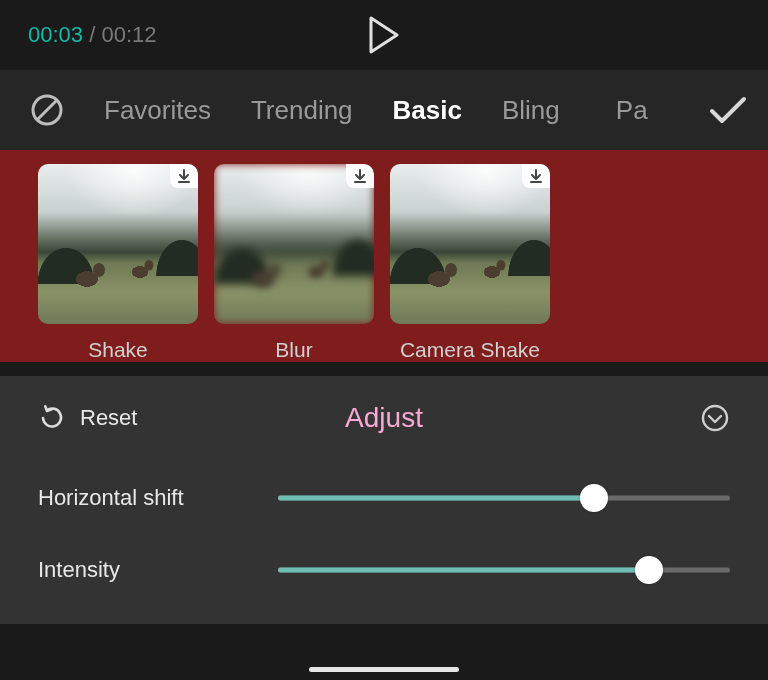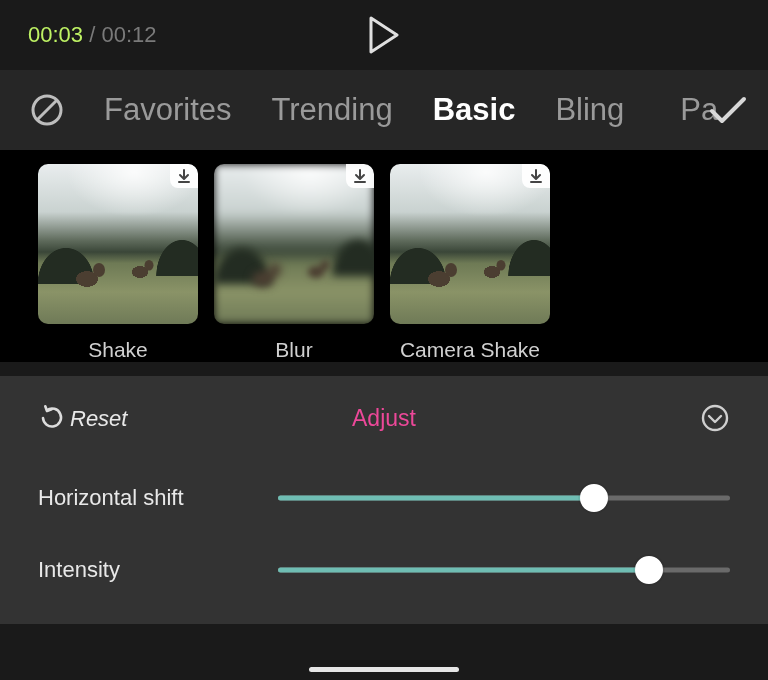--- a/index.html
+++ b/index.html
@@ -1,34 +1,34 @@
 <!DOCTYPE html>
 <html><head>
 <meta charset="utf-8">
 <style>
   * { box-sizing: border-box; margin: 0; padding: 0; }
   html, body { width: 768px; height: 680px; background: #1a1a1a; font-family: -apple-system, Helvetica, Arial, sans-serif; color: #e0e0e0; overflow: hidden; }
 
   .player-bar { height: 70px; display: flex; align-items: center; padding: 0 28px; background: #1a1a1a; position: relative; }
   .time { font-size: 22px; }
-  .time .cur { color: #bef264; }
+  .time .cur { color: #14b8a6; }
   .time .sep, .time .dur { color: #7a7a7a; }
   .play-btn { position: absolute; left: 50%; top: 50%; transform: translate(-50%, -50%); cursor: pointer; }
   .play-btn svg { display: block; }
 
   .tabs { height: 80px; background: #262626; display: flex; align-items: center; padding: 0 30px; gap: 40px; position: relative; overflow: hidden; }
   .none-icon { flex-shrink: 0; cursor: pointer; }
   .none-icon svg { display:block; }
-  .tab { font-size: 31px; color: #9a9a9a; cursor: pointer; white-space: nowrap; }
+  .tab { font-size: 26px; color: #9a9a9a; cursor: pointer; white-space: nowrap; }
   .tab.active { color: #ffffff; font-weight: 700; }
   .tab.cut { color: #9a9a9a; margin-left: 16px; }
   .check-icon { position: absolute; right: 20px; top: 50%; transform: translateY(-50%); cursor: pointer; }
   .check-icon svg{ display:block; }
 
-  .effects { background: #000000; display: flex; gap: 16px; padding: 14px 38px 0 38px; }
+  .effects { background: #7f1d1d; display: flex; gap: 16px; padding: 14px 38px 0 38px; }
   .effect { flex: 0 0 160px; width: 160px; cursor: pointer; }
   .thumb { width: 160px; height: 160px; border-radius: 10px; position: relative; overflow: hidden; }
   .dl-badge { position: absolute; top: 0; right: 0; width: 28px; height: 24px; background: rgba(255,255,255,0.92); border-bottom-left-radius: 8px; border-top-right-radius: 10px; display: flex; align-items: center; justify-content: center; }
   .dl-badge svg { display:block; }
   .eff-label { text-align: center; font-size: 21px; color: #d0d0d0; margin-top: 14px; }
 
   
   .scene {
     width: 100%; height: 100%;
     background:
@@ -49,24 +49,24 @@
   .deer::after{ content:""; position:absolute; left:70%; top:-30%; width:12px; height:14px; background:#4b3e31; border-radius:50%; }
   .deer.d2{ left:55%; bottom:26%; transform:scale(0.75); }
 
   .fx-blur .scene, .fx-blur .trees, .fx-blur .deer { filter: blur(4px); }
   .fx-shake .scene { filter: blur(0.6px); }
   .fx-camshake .thumb { }
   .fx-slant .scene, .fx-slant .trees, .fx-slant .deer { filter: blur(3px); transform: skewX(-6deg) scale(1.12); transform-origin: center; }
 
   .adjust-panel { background: #333333; padding: 20px 38px 40px 38px; margin-top: 14px; }
   .adjust-header { display: flex; align-items: center; position: relative; height: 44px; }
-  .reset-group { display: flex; align-items: flex-end; gap: 4px; cursor: pointer; font-style: italic; }
+  .reset-group { display: flex; align-items: center; gap: 14px; cursor: pointer; }
   .reset-group svg{ display:block; }
   .reset-label { font-size: 22px; color: #e8e8e8; }
-  .adjust-title { position: absolute; left: 50%; transform: translateX(-50%); font-size: 23px; color: #ec4899; }
+  .adjust-title { position: absolute; left: 50%; transform: translateX(-50%); font-size: 28px; color: #f9a8d4; }
   .collapse-icon { position: absolute; right: 0; cursor: pointer; }
   .collapse-icon svg{ display:block; }
 
   .slider-row { display: flex; align-items: center; margin-top: 44px; gap: 40px; }
   .slider-label { width: 200px; font-size: 22px; color: #e8e8e8; }
   .slider { flex: 1; position: relative; height: 28px; cursor: pointer; }
   .track-bg { position: absolute; left: 0; right: 0; top: 50%; height: 5px; background: #6a6a6a; border-radius: 3px; transform: translateY(-50%); }
   .track-fill { position: absolute; left: 0; top: 50%; height: 5px; background: #6fbdb3; border-radius: 3px; transform: translateY(-50%); }
   .thumb-dot { position: absolute; top: 50%; width: 28px; height: 28px; background: #fff; border-radius: 50%; transform: translate(-50%, -50%); border: 4px solid #fff; box-shadow: 0 0 0 2px rgba(0,0,0,0.05); }
 

